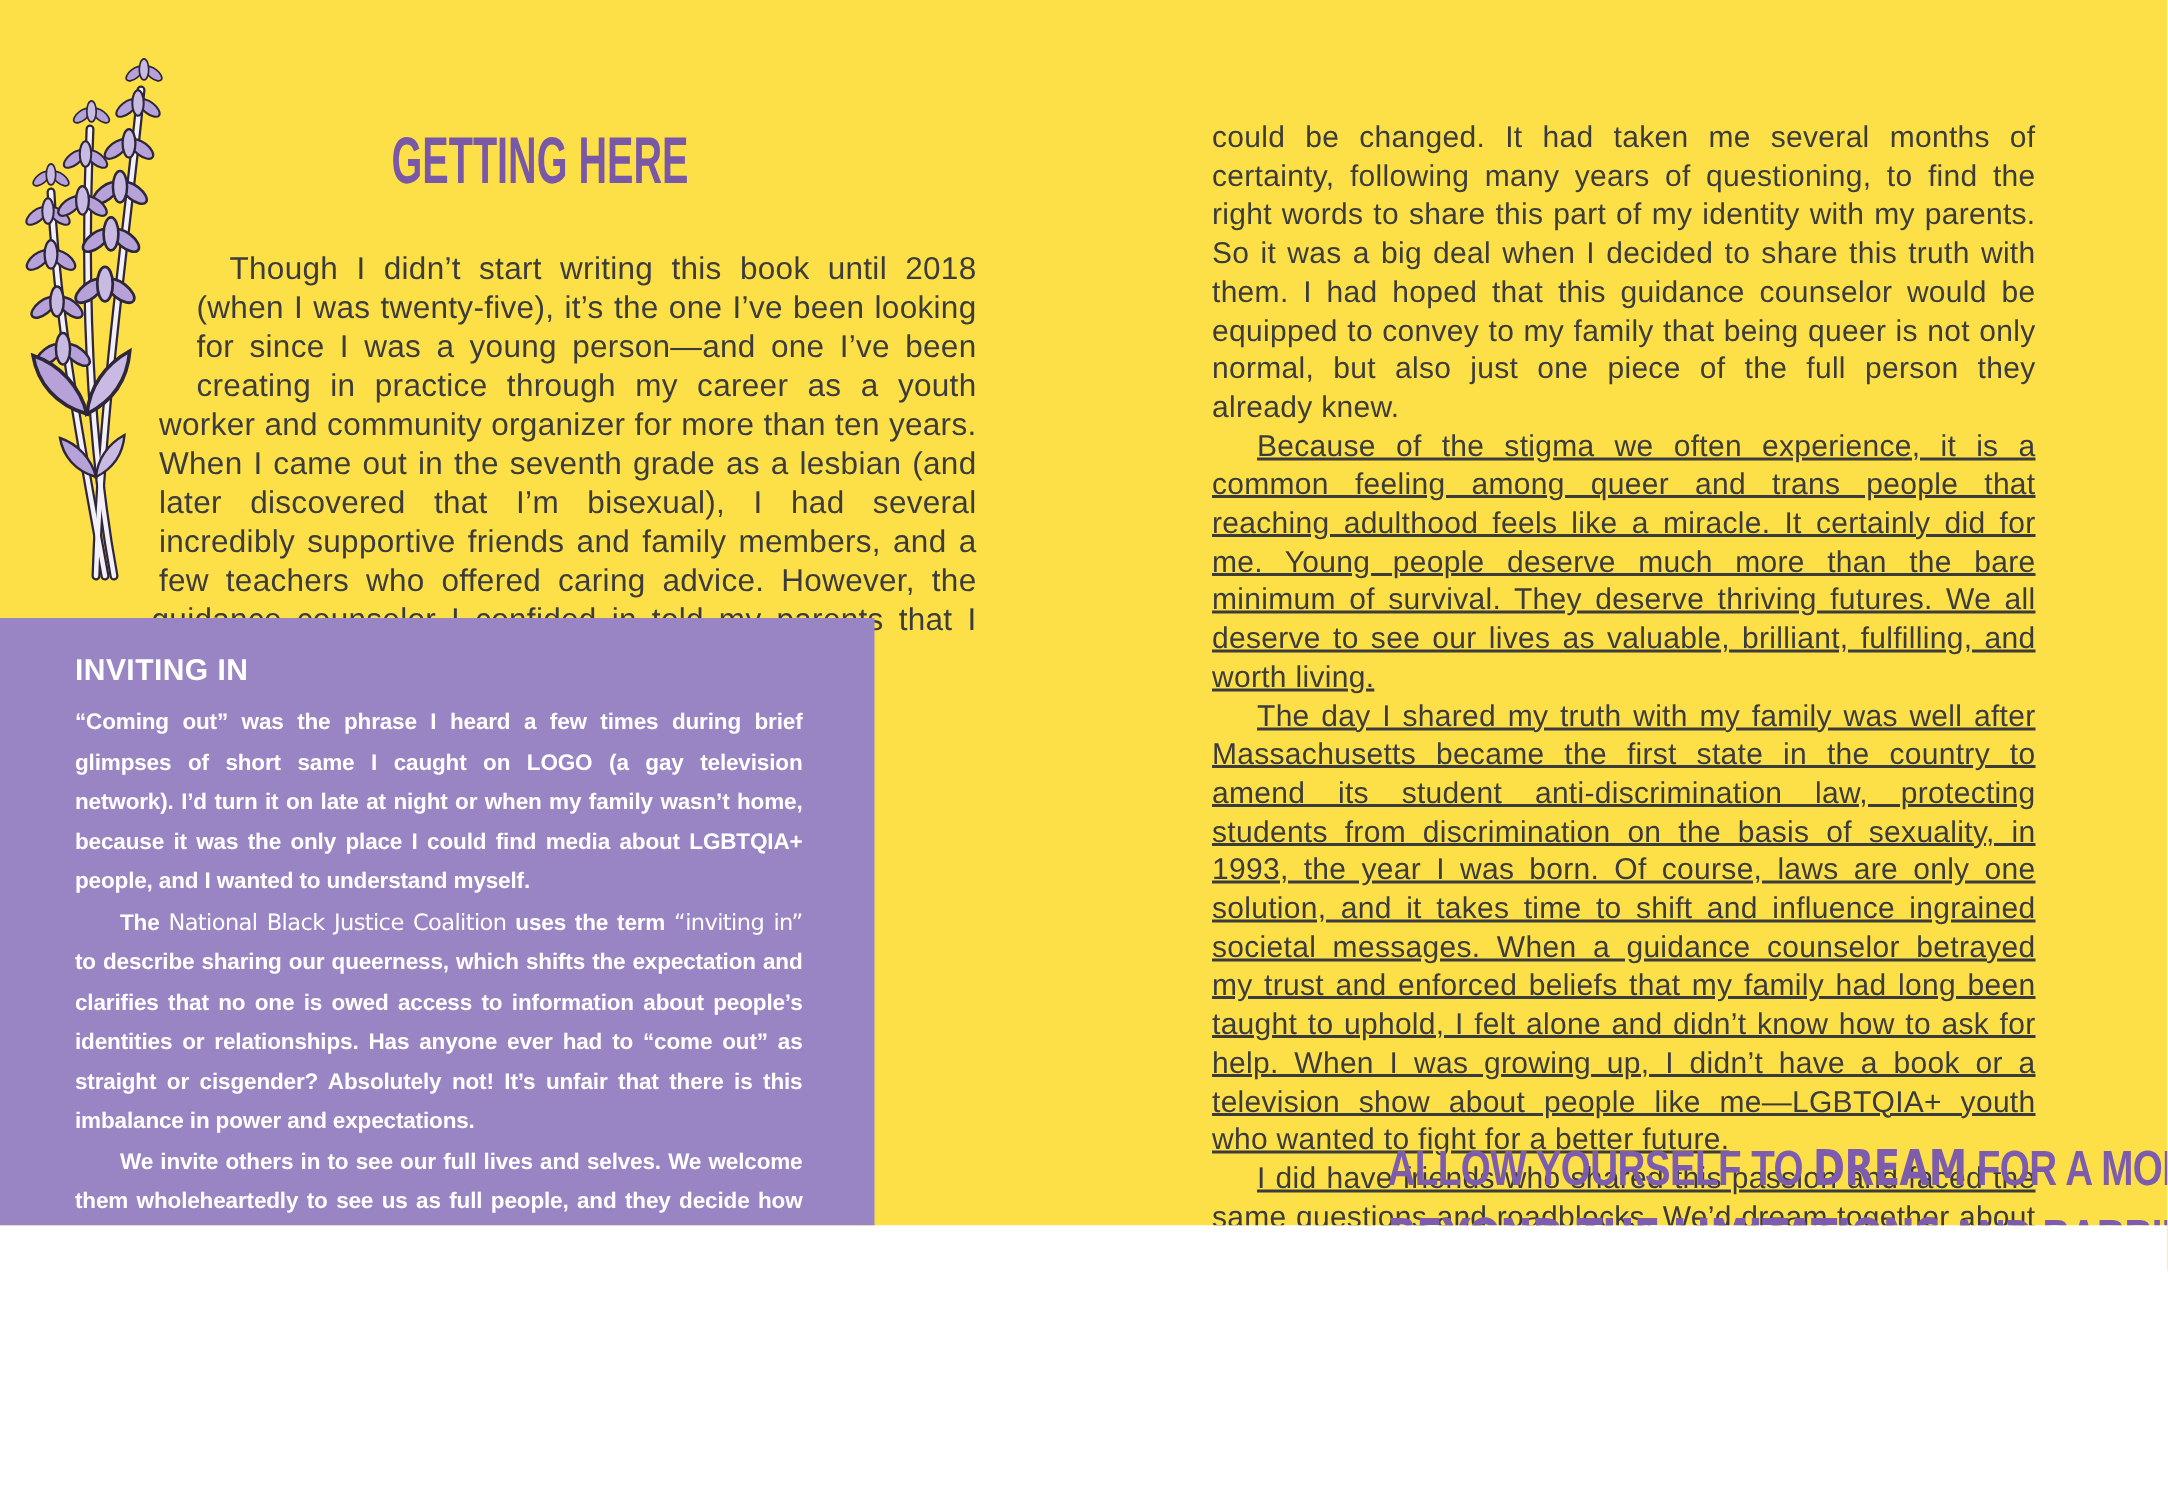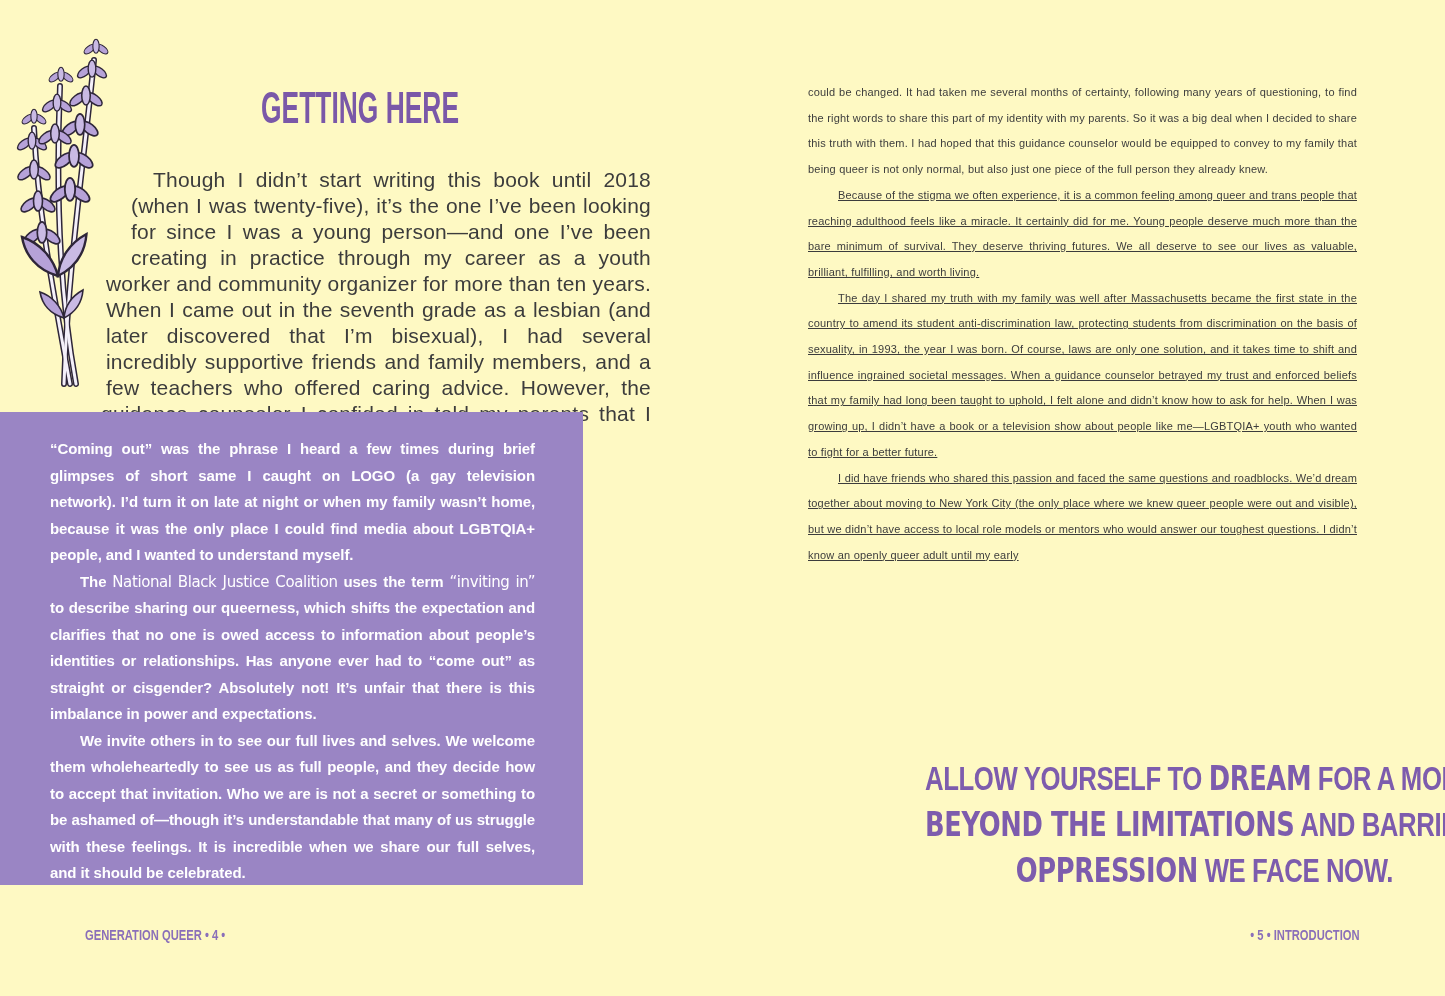--- a/index.html
+++ b/index.html
@@ -8,21 +8,21 @@
     --quote-purple:#7d5cad;
     --footer-purple:#8a6fb9;
     --body-text:#3c3c3c;
     --box-text:#ffffff;
     --illustration-petal:#b6a2d8;
     --illustration-petal-light:#c9bae4;
     --illustration-outline:#2e2639;
   }
   html,body{margin:0;padding:0;background:#ffffff;}
   .spread{
-    position:relative;width:1445px;height:996px;background:#fef9c3;
+    position:relative;width:1445px;height:817px;background:#fde047;
     font-family:"Liberation Sans",sans-serif;color:var(--body-text);
     overflow:hidden;
   }
   
   .lavender{position:absolute;left:6px;top:34px;width:114px;height:360px;}
   .chapter-title{
     position:absolute;left:85px;top:84px;width:550px;margin:0;
     text-align:center;font-size:44px;line-height:48px;font-weight:700;
     color:var(--accent-purple);white-space:nowrap;
     transform:scaleX(0.60);transform-origin:50% 50%;letter-spacing:0px;
@@ -48,21 +48,21 @@
   .run-bold{font-family:"DejaVu Sans",sans-serif;font-weight:400;letter-spacing:-0.4px;}
   .page-footer{
     position:absolute;top:927px;margin:0;font-size:14px;font-weight:700;
     color:var(--footer-purple);white-space:nowrap;
   }
   .footer-left{left:85px;transform:scaleX(0.8);transform-origin:0 50%;}
   .footer-right{right:85px;transform:scaleX(0.8);transform-origin:100% 50%;}
   
   .right-body{position:absolute;left:808px;top:80px;width:549px;}
   .right-body p{
-    margin:0;font-size:11px;line-height:25.7px;text-align:justify;
+    margin:0;font-size:20px;line-height:25.7px;text-align:justify;
     letter-spacing:0.2px;color:var(--body-text);
   }
   .right-body p.ind{text-indent:30px;text-decoration:underline;}
   .pull-quote{
     position:absolute;right:52px;top:756px;width:600px;text-align:right;
     color:var(--quote-purple);
   }
   .pq-line{
     font-size:33px;line-height:46px;font-weight:700;white-space:nowrap;
     transform:scaleX(0.78);transform-origin:100% 50%;
@@ -123,20 +123,21 @@
 
   <h1 class="chapter-title">GETTING HERE</h1>
 
   <p class="intro">
     <span class="flower-spacer-1"></span>
     <span class="flower-spacer-2"></span>
     <span>Though I didn’t start writing this book until 2018 (when I was twenty-five), it’s the one I’ve been looking for since I was a young person—and one I’ve been creating in practice through my career as a youth worker and community organizer for more than ten years. When I came out in the seventh grade as a lesbian (and later discovered that I’m bisexual), I had several incredibly supportive friends and family members, and a few teachers who offered caring advice. However, the guidance counselor I confided in told my parents that I was likely going through a phase and</span>
   </p>
 
   <section class="inviting-box">
+    <h2 class="box-heading">INVITING IN</h2>
     <p><span>“Coming out” was the phrase I heard a few times during brief glimpses of short same I caught on LOGO (a gay television network). I’d turn it on late at night or when my family wasn’t home, because it was the only place I could find media about LGBTQIA+ people, and I wanted to understand myself.</span></p>
     <p class="ind"><span>The </span><span class="run-bold">National Black Justice Coalition</span><span> uses the term </span><span class="run-bold">“inviting in”</span><span> to describe sharing our queerness, which shifts the expectation and clarifies that no one is owed access to information about people’s identities or relationships. Has anyone ever had to “come out” as straight or cisgender? Absolutely not! It’s unfair that there is this imbalance in power and expectations.</span></p>
     <p class="ind"><span>We invite others in to see our full lives and selves. We welcome them wholeheartedly to see us as full people, and they decide how to accept that invitation. Who we are is not a secret or something to be ashamed of—though it’s understandable that many of us struggle with these feelings. It is incredible when we share our full selves, and it should be celebrated.</span></p>
   </section>
 
   <p class="page-footer footer-left">GENERATION QUEER  •  4  •</p>
 
   <div class="right-body">
     <p>could be changed. It had taken me several months of certainty, following many years of questioning, to find the right words to share this part of my identity with my parents. So it was a big deal when I decided to share this truth with them. I had hoped that this guidance counselor would be equipped to convey to my family that being queer is not only normal, but also just one piece of the full person they already knew.</p>
     <p class="ind">Because of the stigma we often experience, it is a common feeling among queer and trans people that reaching adulthood feels like a miracle. It certainly did for me. Young people deserve much more than the bare minimum of survival. They deserve thriving futures. We all deserve to see our lives as valuable, brilliant, fulfilling, and worth living.</p>

